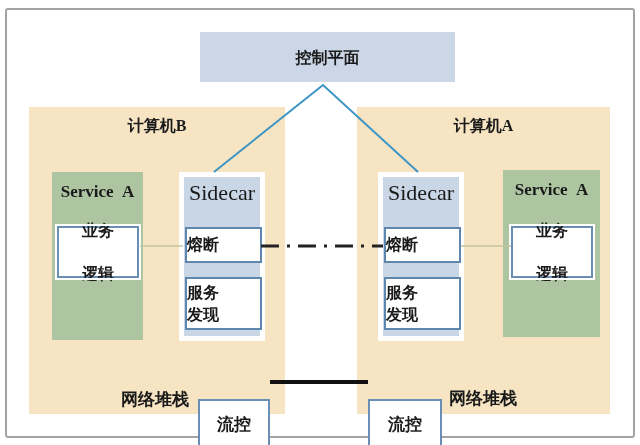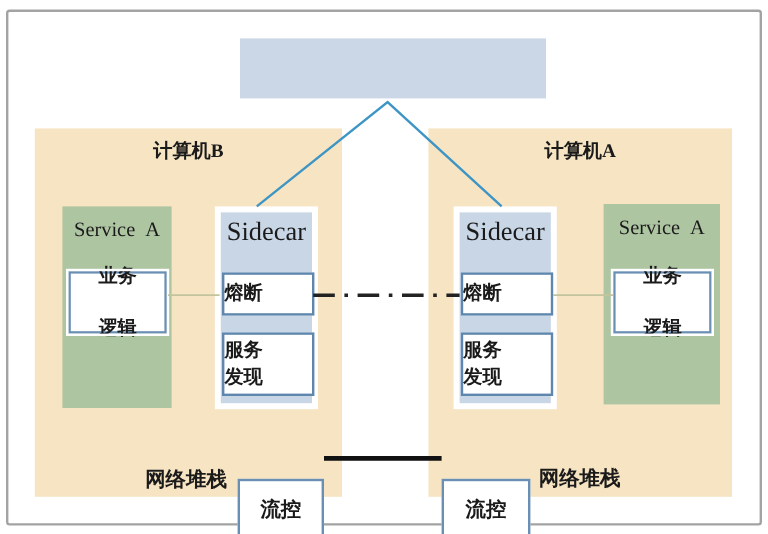--- a/index.html
+++ b/index.html
@@ -28,20 +28,21 @@
     background: #f6e4c3;
   }
   #computer-a { left: 29px; }
   #computer-b { left: 357px; width: 253px; }
   .host-title {
     position: absolute; top: 9px; left: 0; width: 100%;
     text-align: center; font-weight: bold; font-size: 16px;
   }
   .service {
     background: #aec5a2;
+    font-weight: bold;
   }
   #service-a-left { left: 52px; top: 172px; width: 91px; height: 168px; }
   #service-a-right { left: 503px; top: 170px; width: 97px; height: 167px; }
   .service-title {
     position: absolute; top: 10px; left: 0; width: 100%;
     text-align: center; font-size: 17px; word-spacing: 5px;
   }
   .logic-box {
     background: #ffffff;
     border: 2px solid #6a8fb5; outline: 2px solid #ffffff;
@@ -94,20 +95,21 @@
   }
 </style>
 </head>
 <body>
 
 <div id="canvas">
 
   <div id="frame" class="abs"></div>
 
   <div id="control-plane" class="abs">
+    <span>控制平面</span>
   </div>
 
   <div id="computer-a" class="abs host">
     <div class="host-title">计算机B</div>
   </div>
 
   <div id="computer-b" class="abs host">
     <div class="host-title">计算机A</div>
   </div>
 

